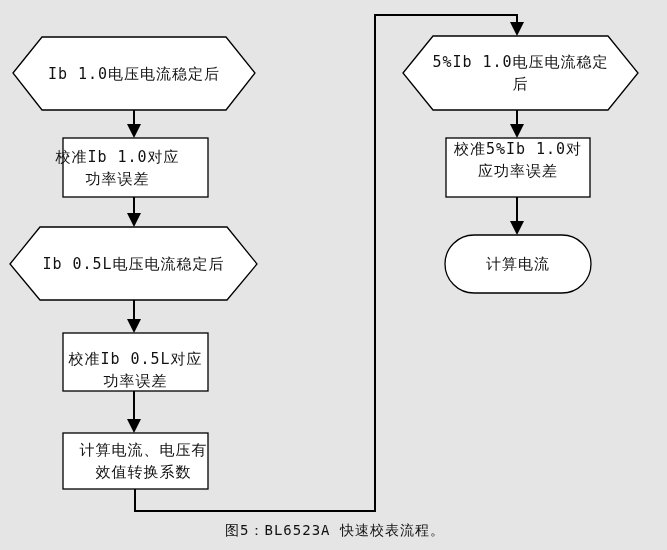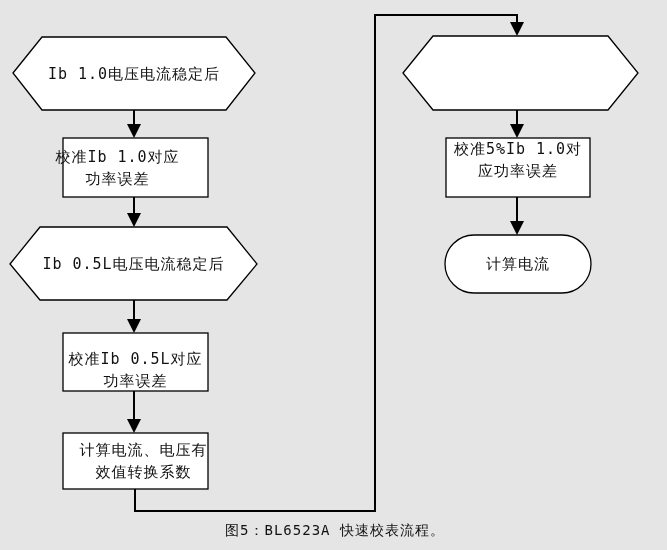--- a/index.html
+++ b/index.html
@@ -90,20 +90,22 @@
 功率误差</div>
 
   <div class="node-label" style="left:10px; top:227px; width:247px; height:73px;">Ib 0.5L电压电流稳定后</div>
 
   <div class="node-label" style="left:63px; top:333px; width:145px; height:74px;">校准Ib 0.5L对应
 功率误差</div>
 
   <div class="node-label" style="left:63px; top:433px; width:145px; height:56px;margin-left:8px;">计算电流、电压有
 效值转换系数</div>
 
+  <div class="node-label" style="left:403px; top:36px; width:235px; height:74px;">5%Ib 1.0电压电流稳定
+后</div>
 
   <div class="node-label" style="left:446px; top:138px; width:144px; height:43px;">校准5%Ib 1.0对
 应功率误差</div>
 
   <div class="node-label" style="left:445px; top:235px; width:146px; height:58px;">计算电流</div>
 
   <div class="caption">图5：BL6523A 快速校表流程。</div>
 
 </div>
 

